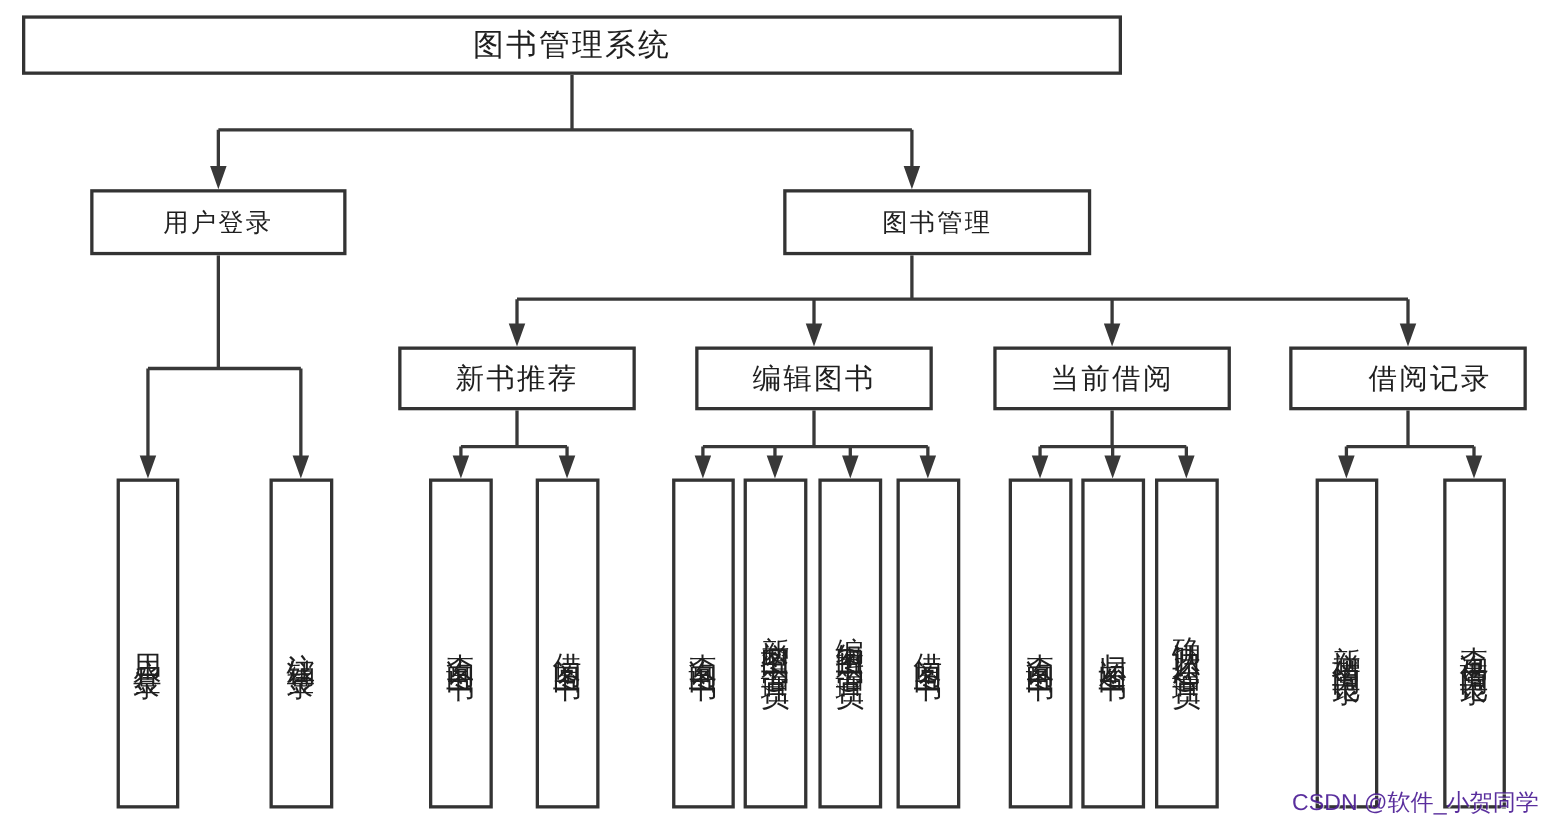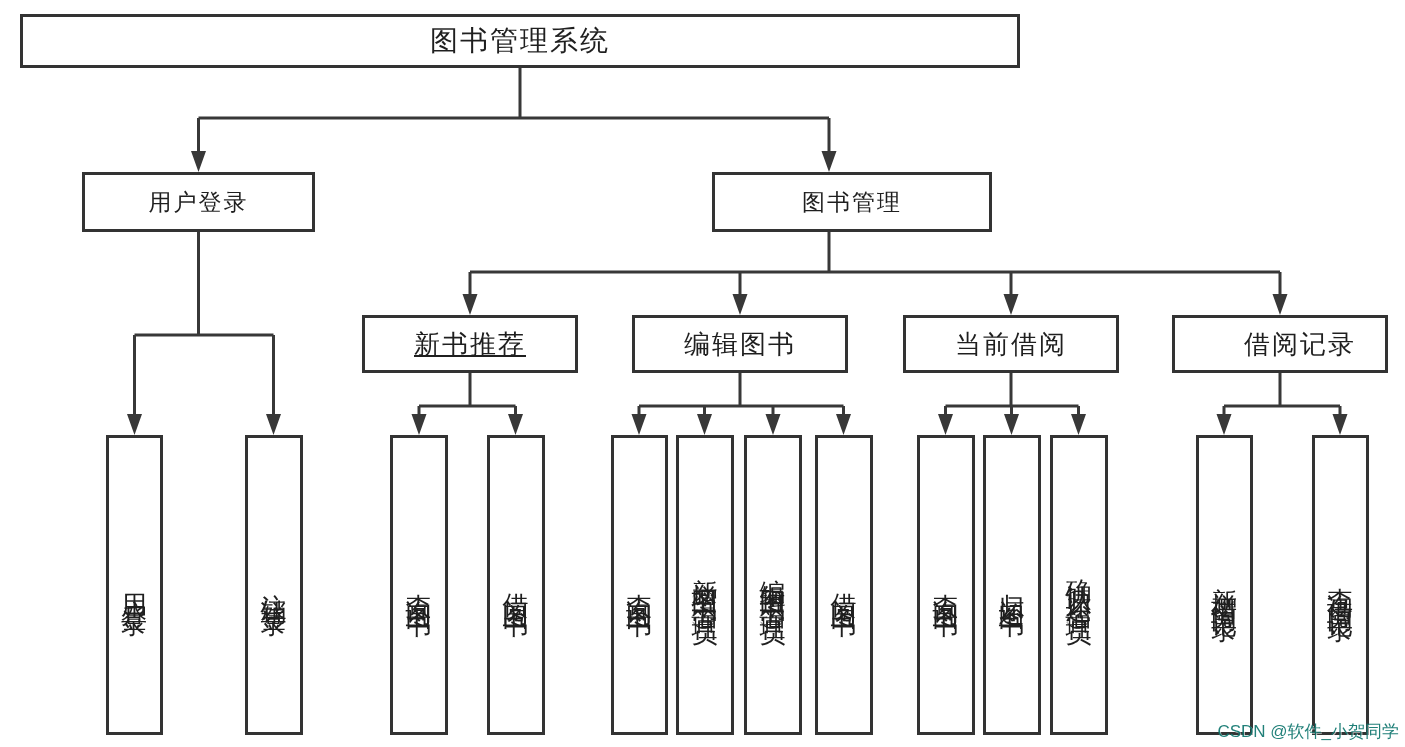--- a/index.html
+++ b/index.html
@@ -40,22 +40,22 @@
     text-orientation: mixed;
     font-size: 26px;
     line-height: 1;
     letter-spacing: 6px;
     white-space: nowrap;
   }
   .watermark {
     position: absolute;
     right: 6px;
     bottom: 4px;
-    font-size: 17px;
-    color: #0f766e;
+    font-size: 21px;
+    color: #4c1d95;
     opacity: 0.92;
     text-shadow: 1px 1px 0 rgba(255,255,255,0.7);
     pointer-events: none;
   }
 </style>
 </head>
 <body>
 
 <div id="stage">
 
@@ -103,21 +103,21 @@
     <span>图书管理系统</span>
   </div>
 
   <div class="box l2-box" style="left:82px; top:172px; width:233px; height:60px;">
     <span>用户登录</span>
   </div>
   <div class="box l2-box" style="left:712px; top:172px; width:280px; height:60px;">
     <span>图书管理</span>
   </div>
 
-  <div class="box l3-box" style="left:362px; top:315px; width:216px; height:58px;text-decoration:underline;">
+  <div class="box l3-box" style="left:362px; top:315px; width:216px; height:58px;">
     <span>新书推荐</span>
   </div>
   <div class="box l3-box" style="left:632px; top:315px; width:216px; height:58px;">
     <span>编辑图书</span>
   </div>
   <div class="box l3-box" style="left:903px; top:315px; width:216px; height:58px;">
     <span>当前借阅</span>
   </div>
   <div class="box l3-box" style="left:1172px; top:315px; width:216px; height:58px;padding-left:40px;">
     <span>借阅记录</span>

